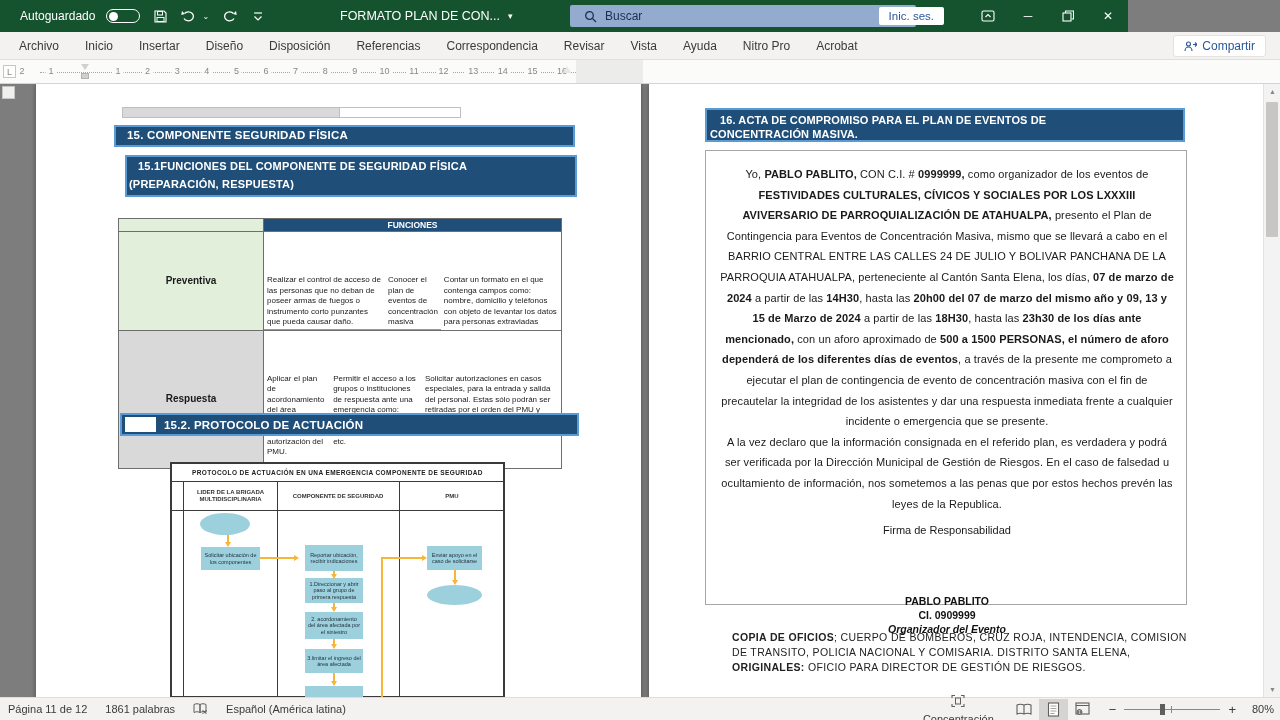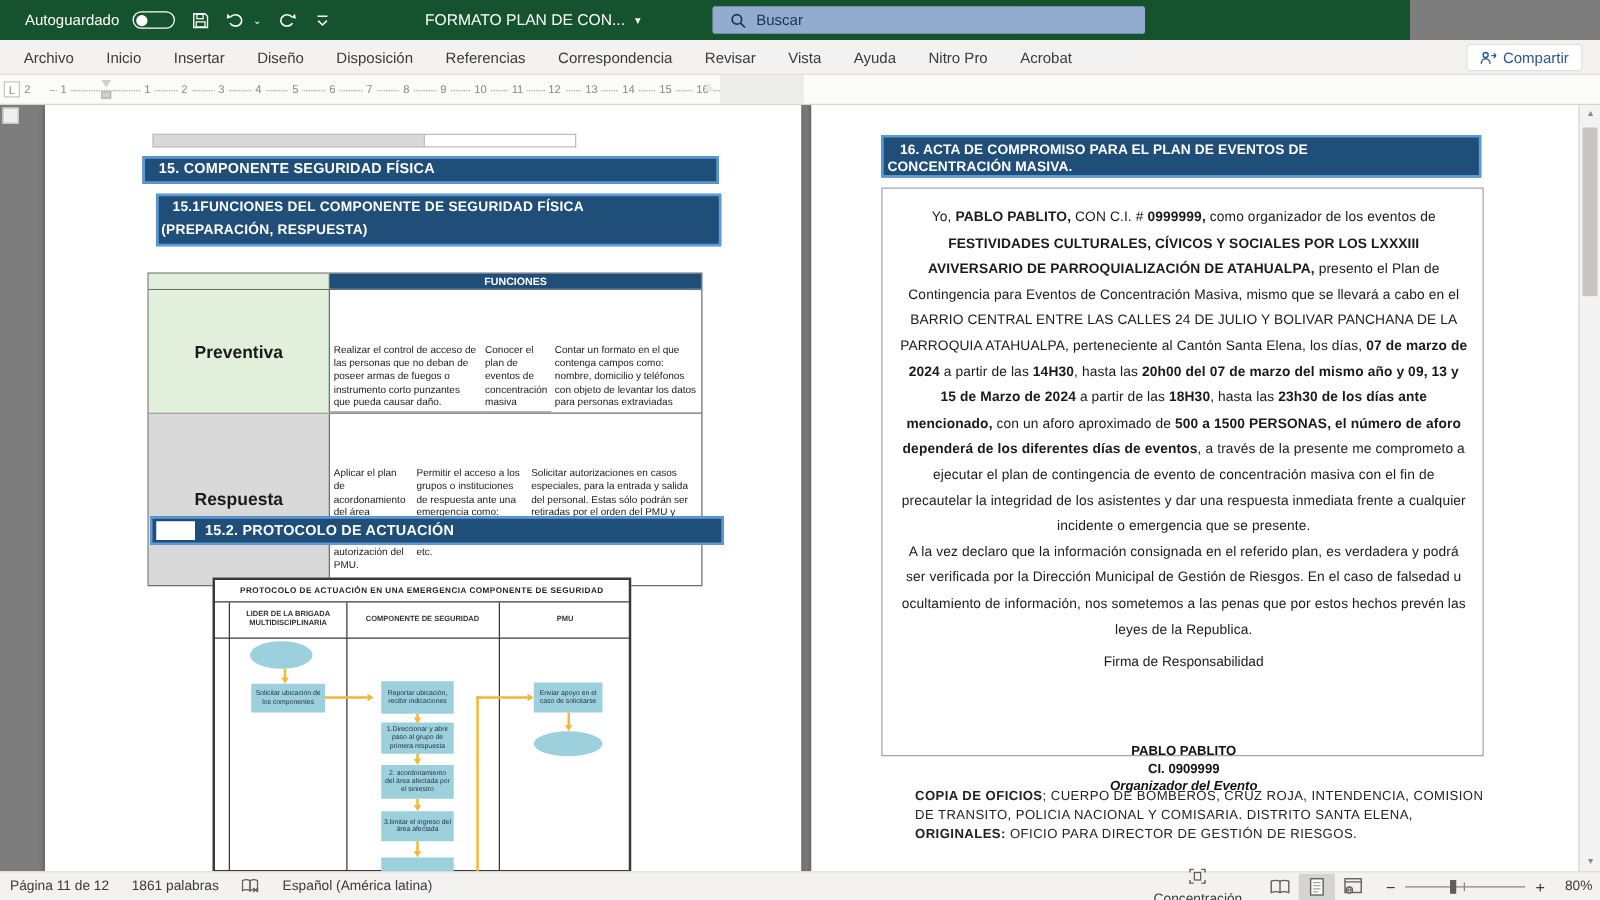--- a/index.html
+++ b/index.html
@@ -56,21 +56,21 @@
   .banner-16 { left:705px; top:108px; width:480px; height:34px; font-size:11px; line-height:14px; padding:3px 58px 0 3px; letter-spacing:.1px; }
   .banner-16 .inner { text-indent:10px; }
 
   
   .func-table { left:118px; top:218px; width:444px; border:1px solid #6e6e6e; font-size:8px; line-height:10.5px; color:#1a1a1a; background:#fff; z-index:2; }
   .ft-head { display:flex; border-bottom:1px solid #6e6e6e; }
   .ft-head-left { width:145px; background:#e2efda; border-right:1px solid #6e6e6e; }
   .ft-head-right { flex:1; background:#1f4e79; color:#fff; font-weight:700; text-align:center; font-size:8.5px; line-height:12px; height:12px; }
   .ft-group { display:flex; border-bottom:1px solid #6e6e6e; }
   .ft-group:last-child { border-bottom:none; }
-  .ft-label { width:145px; border-right:1px solid #6e6e6e; display:flex; align-items:center; justify-content:center; font-weight:700; font-size:14px; }
+  .ft-label { width:145px; border-right:1px solid #6e6e6e; display:flex; align-items:center; justify-content:center; font-weight:700; font-size:10px; }
   .ft-rows { flex:1; display:flex; flex-direction:row;margin-top:42px; }
   .ft-row { border-bottom:1px solid #9a9a9a; padding:1px 3px; }
   .ft-row:last-child { border-bottom:none; }
   .bg-green { background:#e2efda; }
   .bg-gray { background:#d9d9d9; }
 
   
   .flow-outer { left:170px; top:462px; width:335px; height:236px; border:2px solid #3a3a3a; background:#fff; z-index:2; }
   .flow-title { position:absolute; left:0; top:0; width:100%; height:18px; border-bottom:1px solid #3a3a3a; display:flex; align-items:center; justify-content:center; font-size:6.5px; font-weight:700; letter-spacing:.4px; color:#222; }
   .flow-vline { position:absolute; top:18px; bottom:0; width:1px; background:#3a3a3a; }
@@ -159,20 +159,37 @@
       <span style="font-size:9px;">▾</span>
     </div>
     <div class="tb-search">
       <span>
         <svg width="13" height="13" viewBox="0 0 13 13">
             <circle cx="5.5" cy="5.5" r="3.8" fill="none" stroke="#1c2f52" stroke-width="1.3"></circle>
             <path d="M8.5 8.5 L12 12" stroke="#1c2f52" stroke-width="1.3"></path>
           </svg>
       </span>
       <span>Buscar</span>
+    </div>
+    <div class="tb-right">
+      <span class="signin">Inic. ses.</span>
+      <span class="winbtn">
+        <svg width="14" height="14" viewBox="0 0 14 14">
+            <rect x="1" y="2" width="12" height="10" rx="1.5" fill="none" stroke="#fff" stroke-width="1.1"></rect>
+            <path d="M4.5 8 L7 5.5 L9.5 8" fill="none" stroke="#fff" stroke-width="1.1"></path>
+          </svg>
+      </span>
+      <span class="winbtn">─</span>
+      <span class="winbtn">
+        <svg width="12" height="12" viewBox="0 0 12 12">
+            <rect x="1" y="3" width="8" height="8" fill="none" stroke="#fff" stroke-width="1.1"></rect>
+            <path d="M3.5 3 V1 h8 v8 h-2" fill="none" stroke="#fff" stroke-width="1.1"></path>
+          </svg>
+      </span>
+      <span class="winbtn">✕</span>
     </div>
   </div>
 
   <div class="ribbon">
     <div class="ribbon-tabs" id="ribbon-tabs">
         <span class="rtab">Archivo</span>
         <span class="rtab">Inicio</span>
         <span class="rtab">Insertar</span>
         <span class="rtab">Diseño</span>
         <span class="rtab">Disposición</span>

